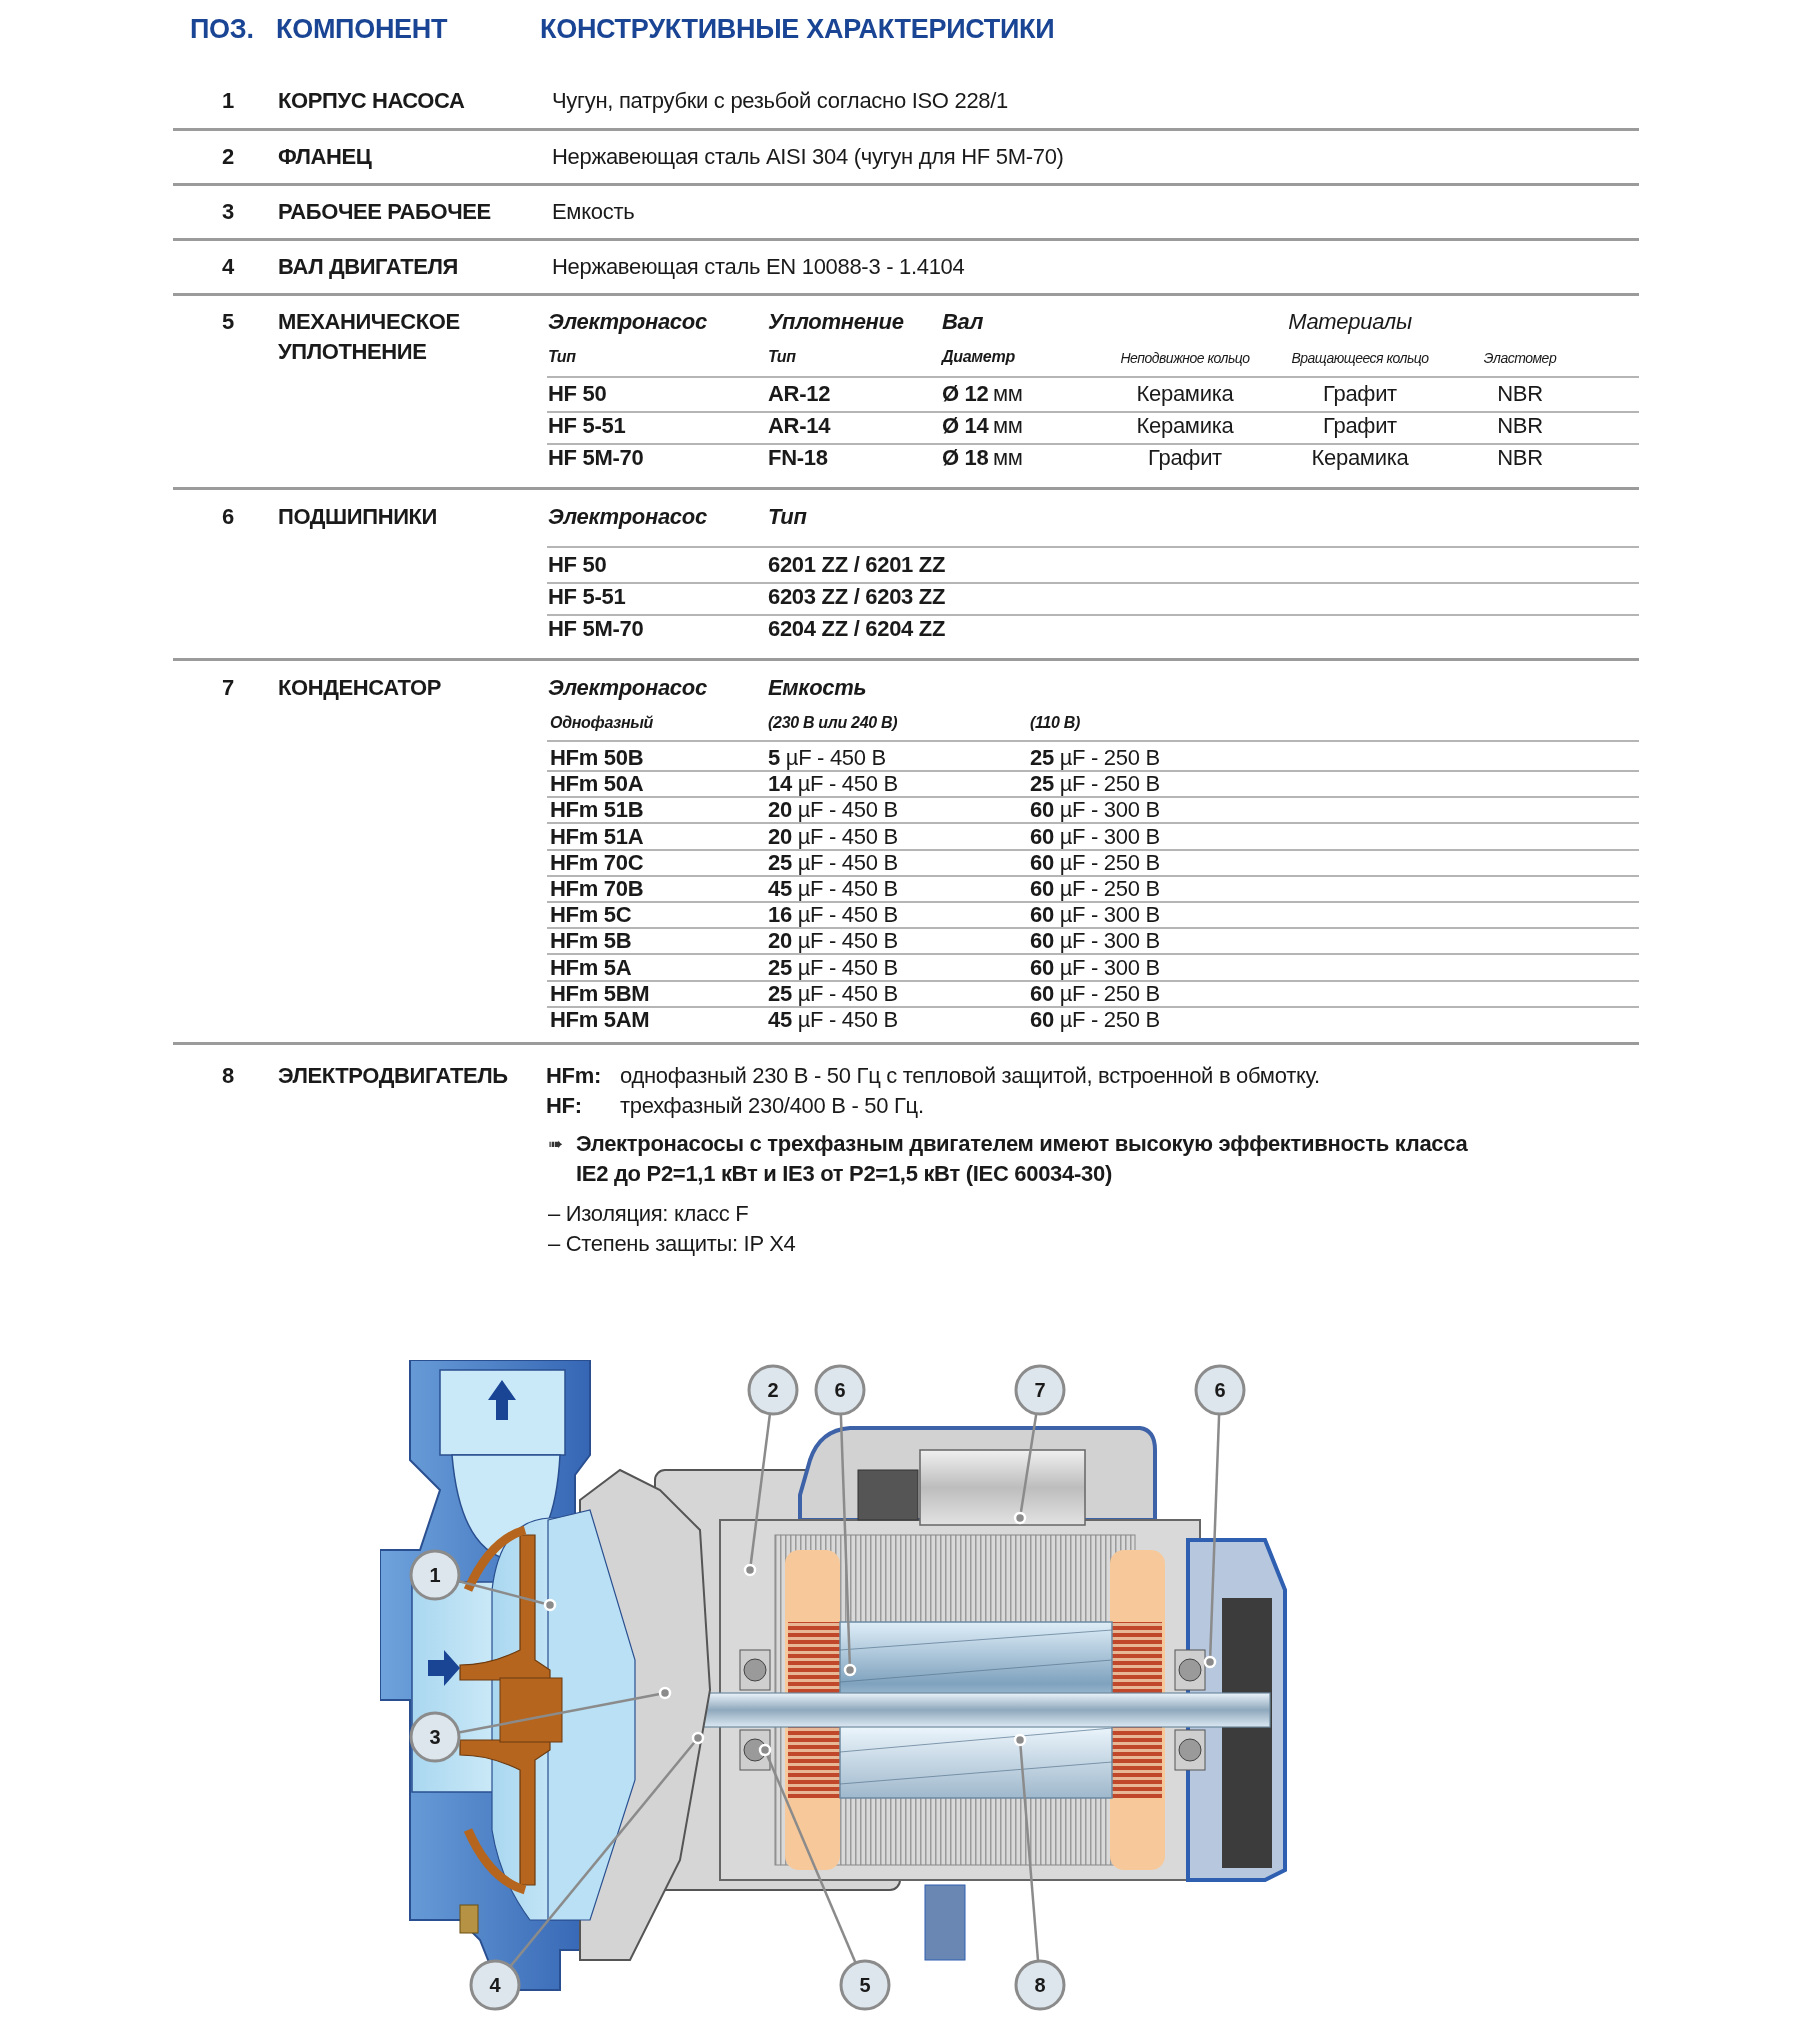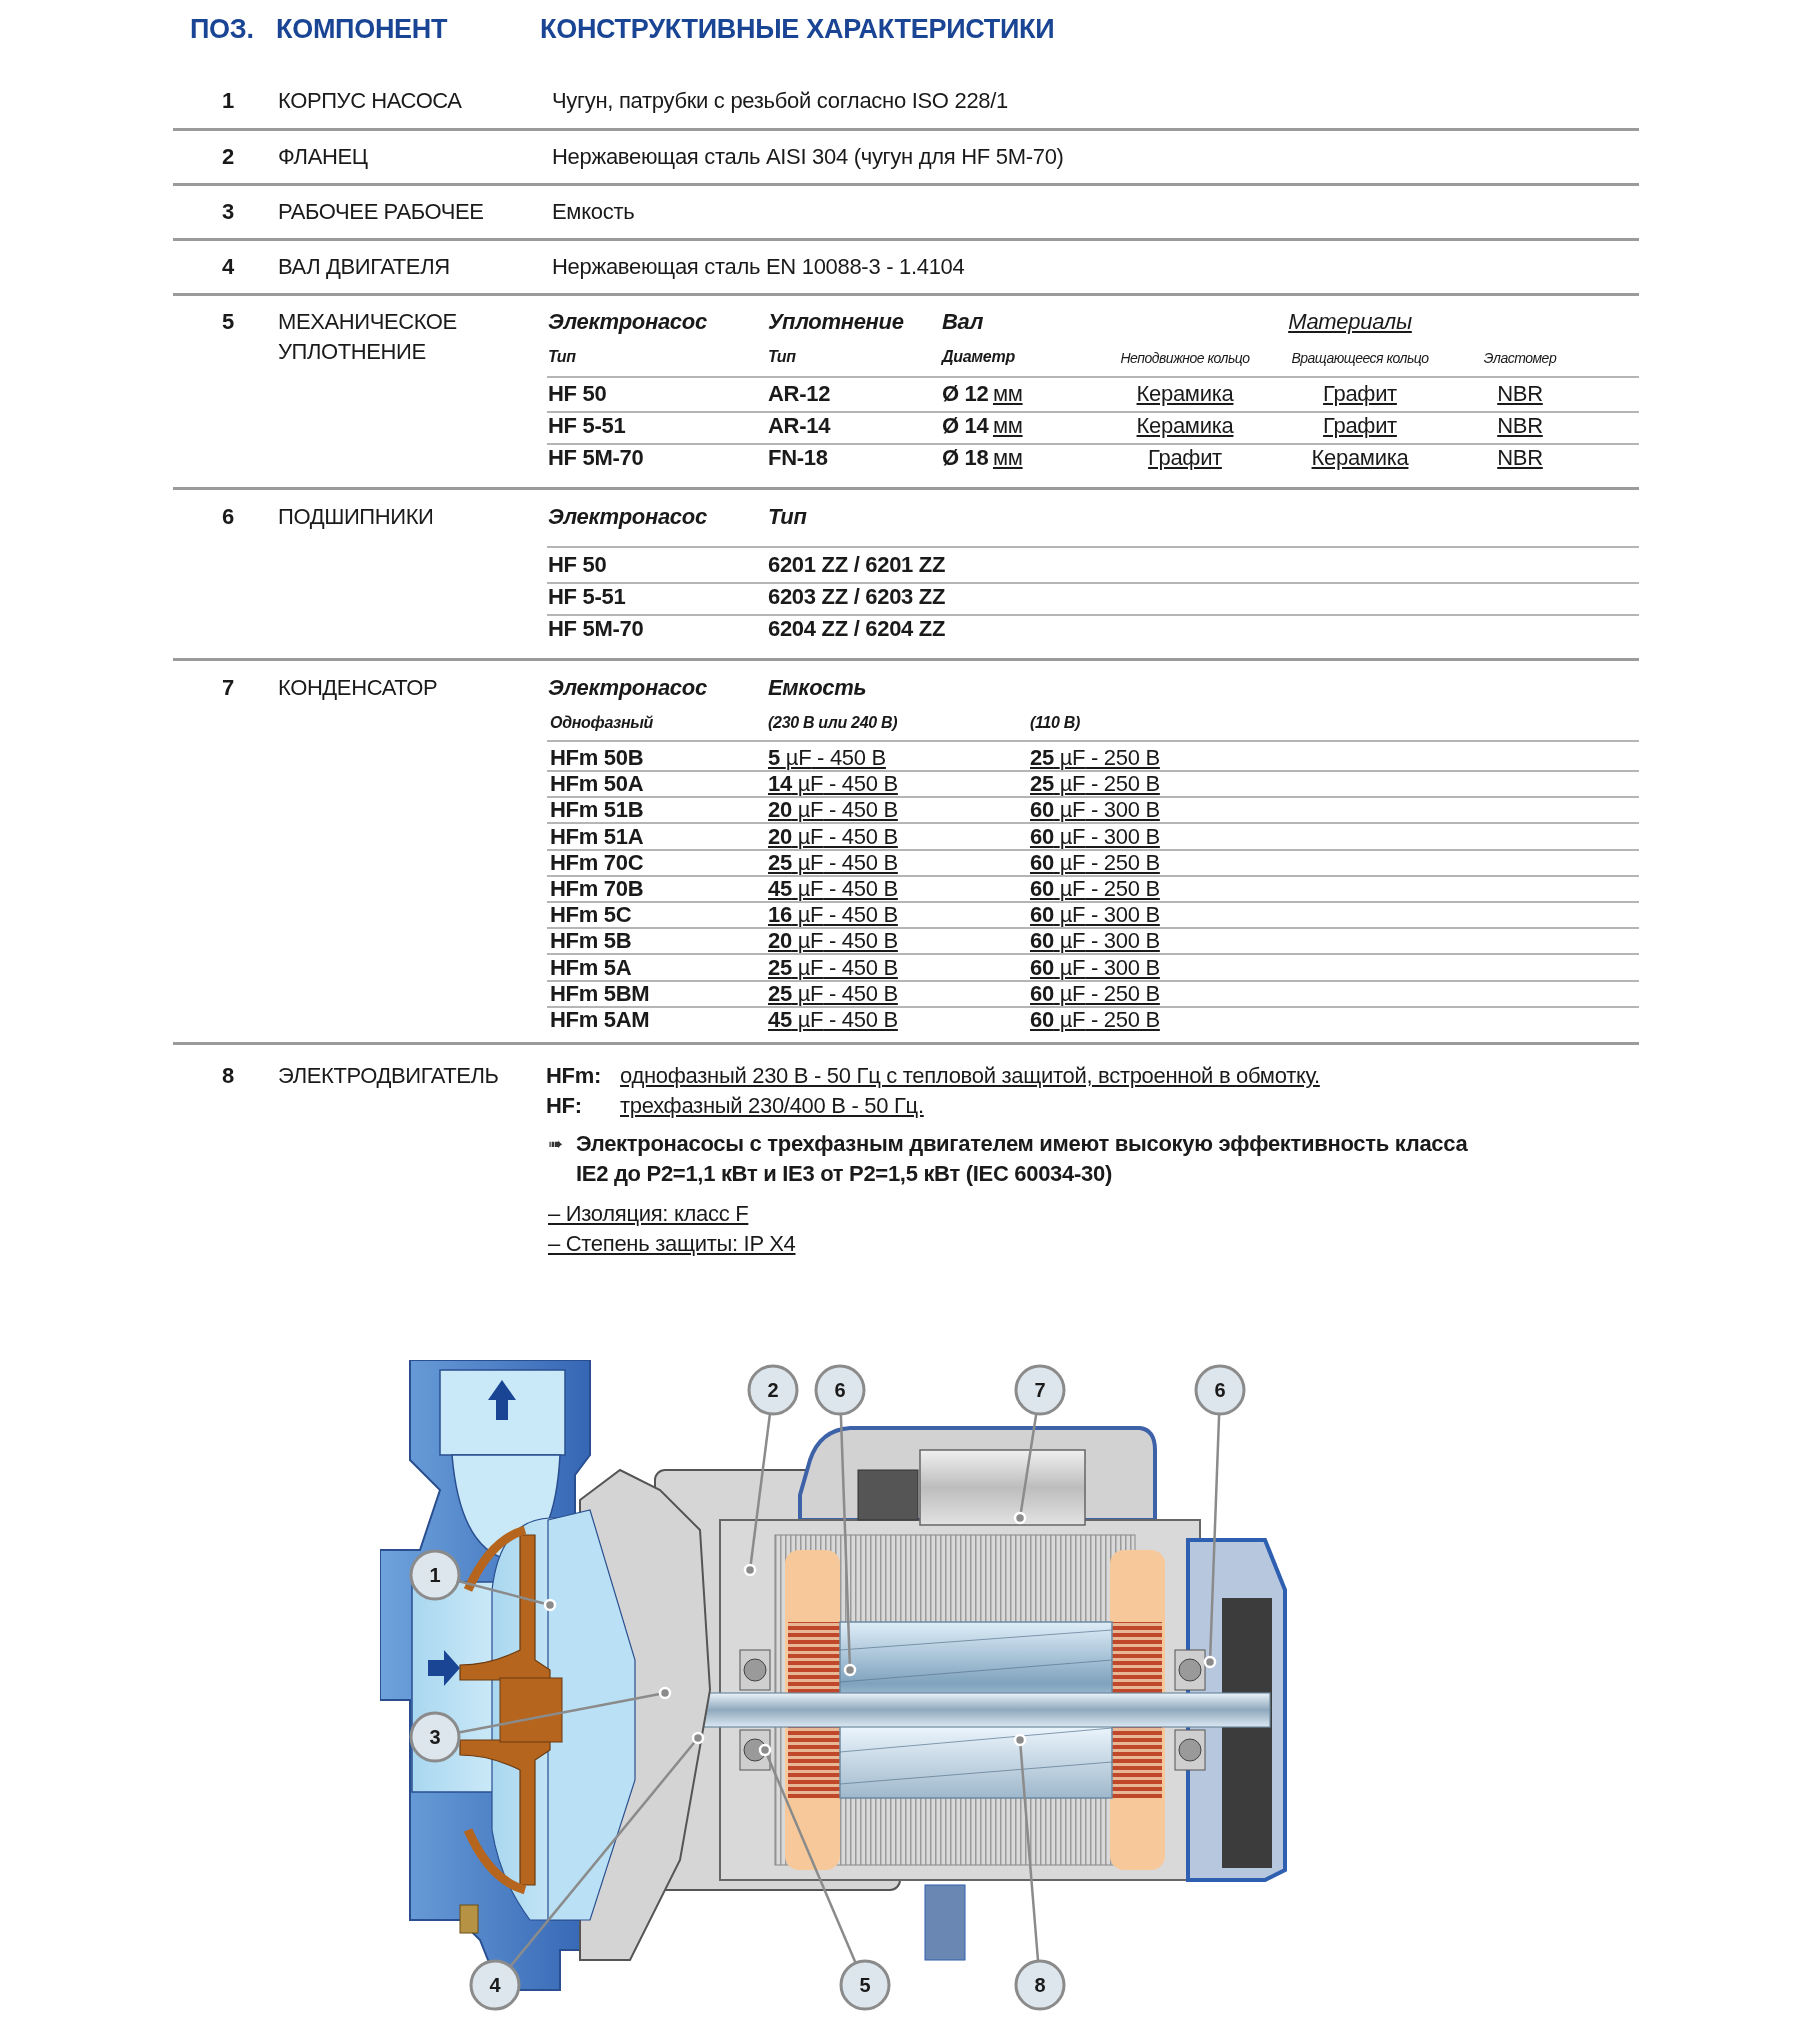--- a/index.html
+++ b/index.html
@@ -7,31 +7,31 @@
          font-family: "Liberation Sans", "DejaVu Sans", sans-serif; color: #1a1a1a; }
   .abs { position: absolute; white-space: nowrap; }
 
   
   .hdr { position: absolute; top: 14px; font-size: 27px; font-weight: bold; color: #1a4595;
          font-family: "Liberation Sans Narrow", "Liberation Sans", sans-serif; letter-spacing: -0.3px; }
 
   
   .pos { position: absolute; left: 218px; width: 20px; text-align: center; font-size: 22px; font-weight: bold;
          font-family: "Liberation Sans", sans-serif; }
-  .comp { position: absolute; left: 278px; font-size: 22px; font-weight: normal; line-height: 30px;
+  .comp { position: absolute; left: 278px; font-size: 22px; font-weight: bold; line-height: 30px;
           letter-spacing: -0.4px; }
   .desc { position: absolute; left: 552px; font-size: 22px; letter-spacing: -0.3px; }
   .sep { position: absolute; left: 173px; width: 1466px; height: 3px; background: #9b9b9b; }
   .thin { position: absolute; height: 2px; background: #b5b5b5; }
 
   .ith { font-style: italic; font-weight: bold; font-size: 22px; letter-spacing: -0.3px; }
   .its { font-style: italic; font-weight: bold; font-size: 16px; letter-spacing: -0.3px; }
   .itl { font-style: italic; font-size: 14px; letter-spacing: -0.5px; text-align: center; }
   .bold { font-weight: bold; font-size: 22px; letter-spacing: -0.3px; }
-  .reg { font-size: 22px; letter-spacing: -0.3px; text-decoration: underline; }
+  .reg { font-size: 22px; letter-spacing: -0.3px; }
   .ctr { text-align: center; }
   .cap b { font-weight: bold; }
 
   
   #diagram { position: absolute; left: 380px; top: 1360px; width: 960px; height: 680px; }
   .callout circle.c { fill: #dde6ec; stroke: #8b8b8b; stroke-width: 3; }
   .callout text { font-family: "Liberation Sans", sans-serif; font-weight: bold; font-size: 20px; fill: #1a1a1a; }
   .leader { stroke: #8b8b8b; stroke-width: 2.5; fill: none; }
   .dot { fill: #8b8b8b; stroke: #ffffff; stroke-width: 2.5; }
 </style>

